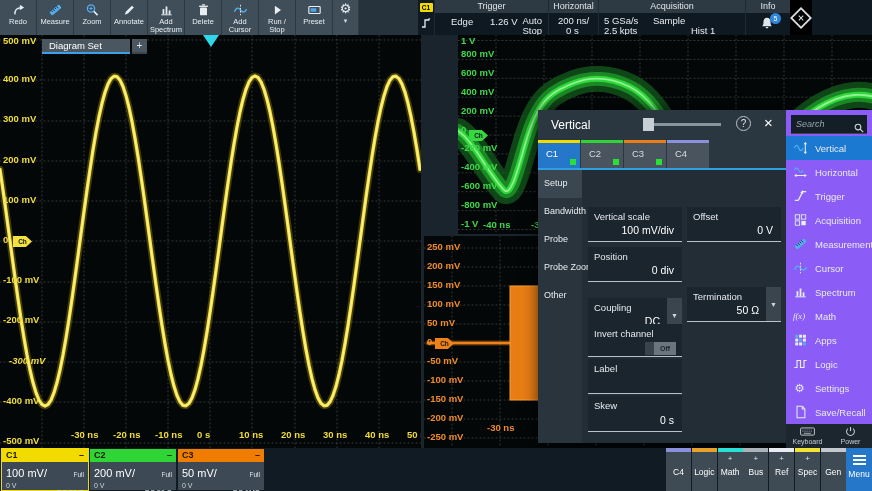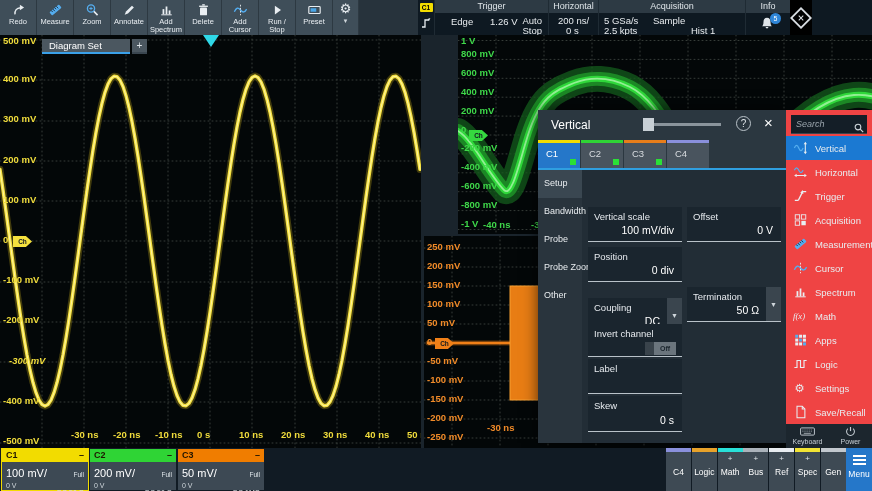--- a/index.html
+++ b/index.html
@@ -93,21 +93,21 @@
     font-size:7px; display:flex; align-items:center; justify-content:center; }
   .switch { position:absolute; left:57px; top:21px; width:31px; height:13px; display:flex; font-size:7px; }
   .switch.on { background:#2575c8; }
   .switch.on .txt { flex:1; color:#fff; text-align:center; line-height:13px; }
   .switch.on .knob { width:9px; background:#97a1a8; }
   .switch.off { background:#6b757d; }
   .switch.off .knob { width:9px; background:#39434b; }
   .switch.off .txt { flex:1; color:#1a242c; font-weight:bold; text-align:center; line-height:13px; }
 
   
-  #sidebar { position:absolute; left:786px; top:75px; width:86px; height:338px; background:#ef4444; }
+  #sidebar { position:absolute; left:786px; top:75px; width:86px; height:338px; background:#8b5cf6; }
   #search { position:absolute; left:5px; top:5px; width:76px; height:19px; background:#141e27;
     border:none; border-bottom:1px solid #3a454e; color:#cfd6db; font-style:italic; font-size:9px;
     padding:0 16px 0 5px; font-family:"Liberation Sans", sans-serif; }
   #search::placeholder { color:#9aa4ac; }
   #search-ic { position:absolute; left:68px; top:9px; width:10px; height:10px; color:#cfd6db; pointer-events:none; }
   #side-items { position:absolute; left:0; top:26px; width:86px; }
   .side-item { height:24px; display:flex; align-items:center; padding-left:7px; color:#e8ecef; font-size:9.5px; }
   .side-item.active { background:#1b79d2; }
   .side-item .icon { width:15px; height:14px; margin-right:7px; flex:none; color:#e8eef2; }
   .side-item .icon svg { width:100%; height:100%; display:block; }

